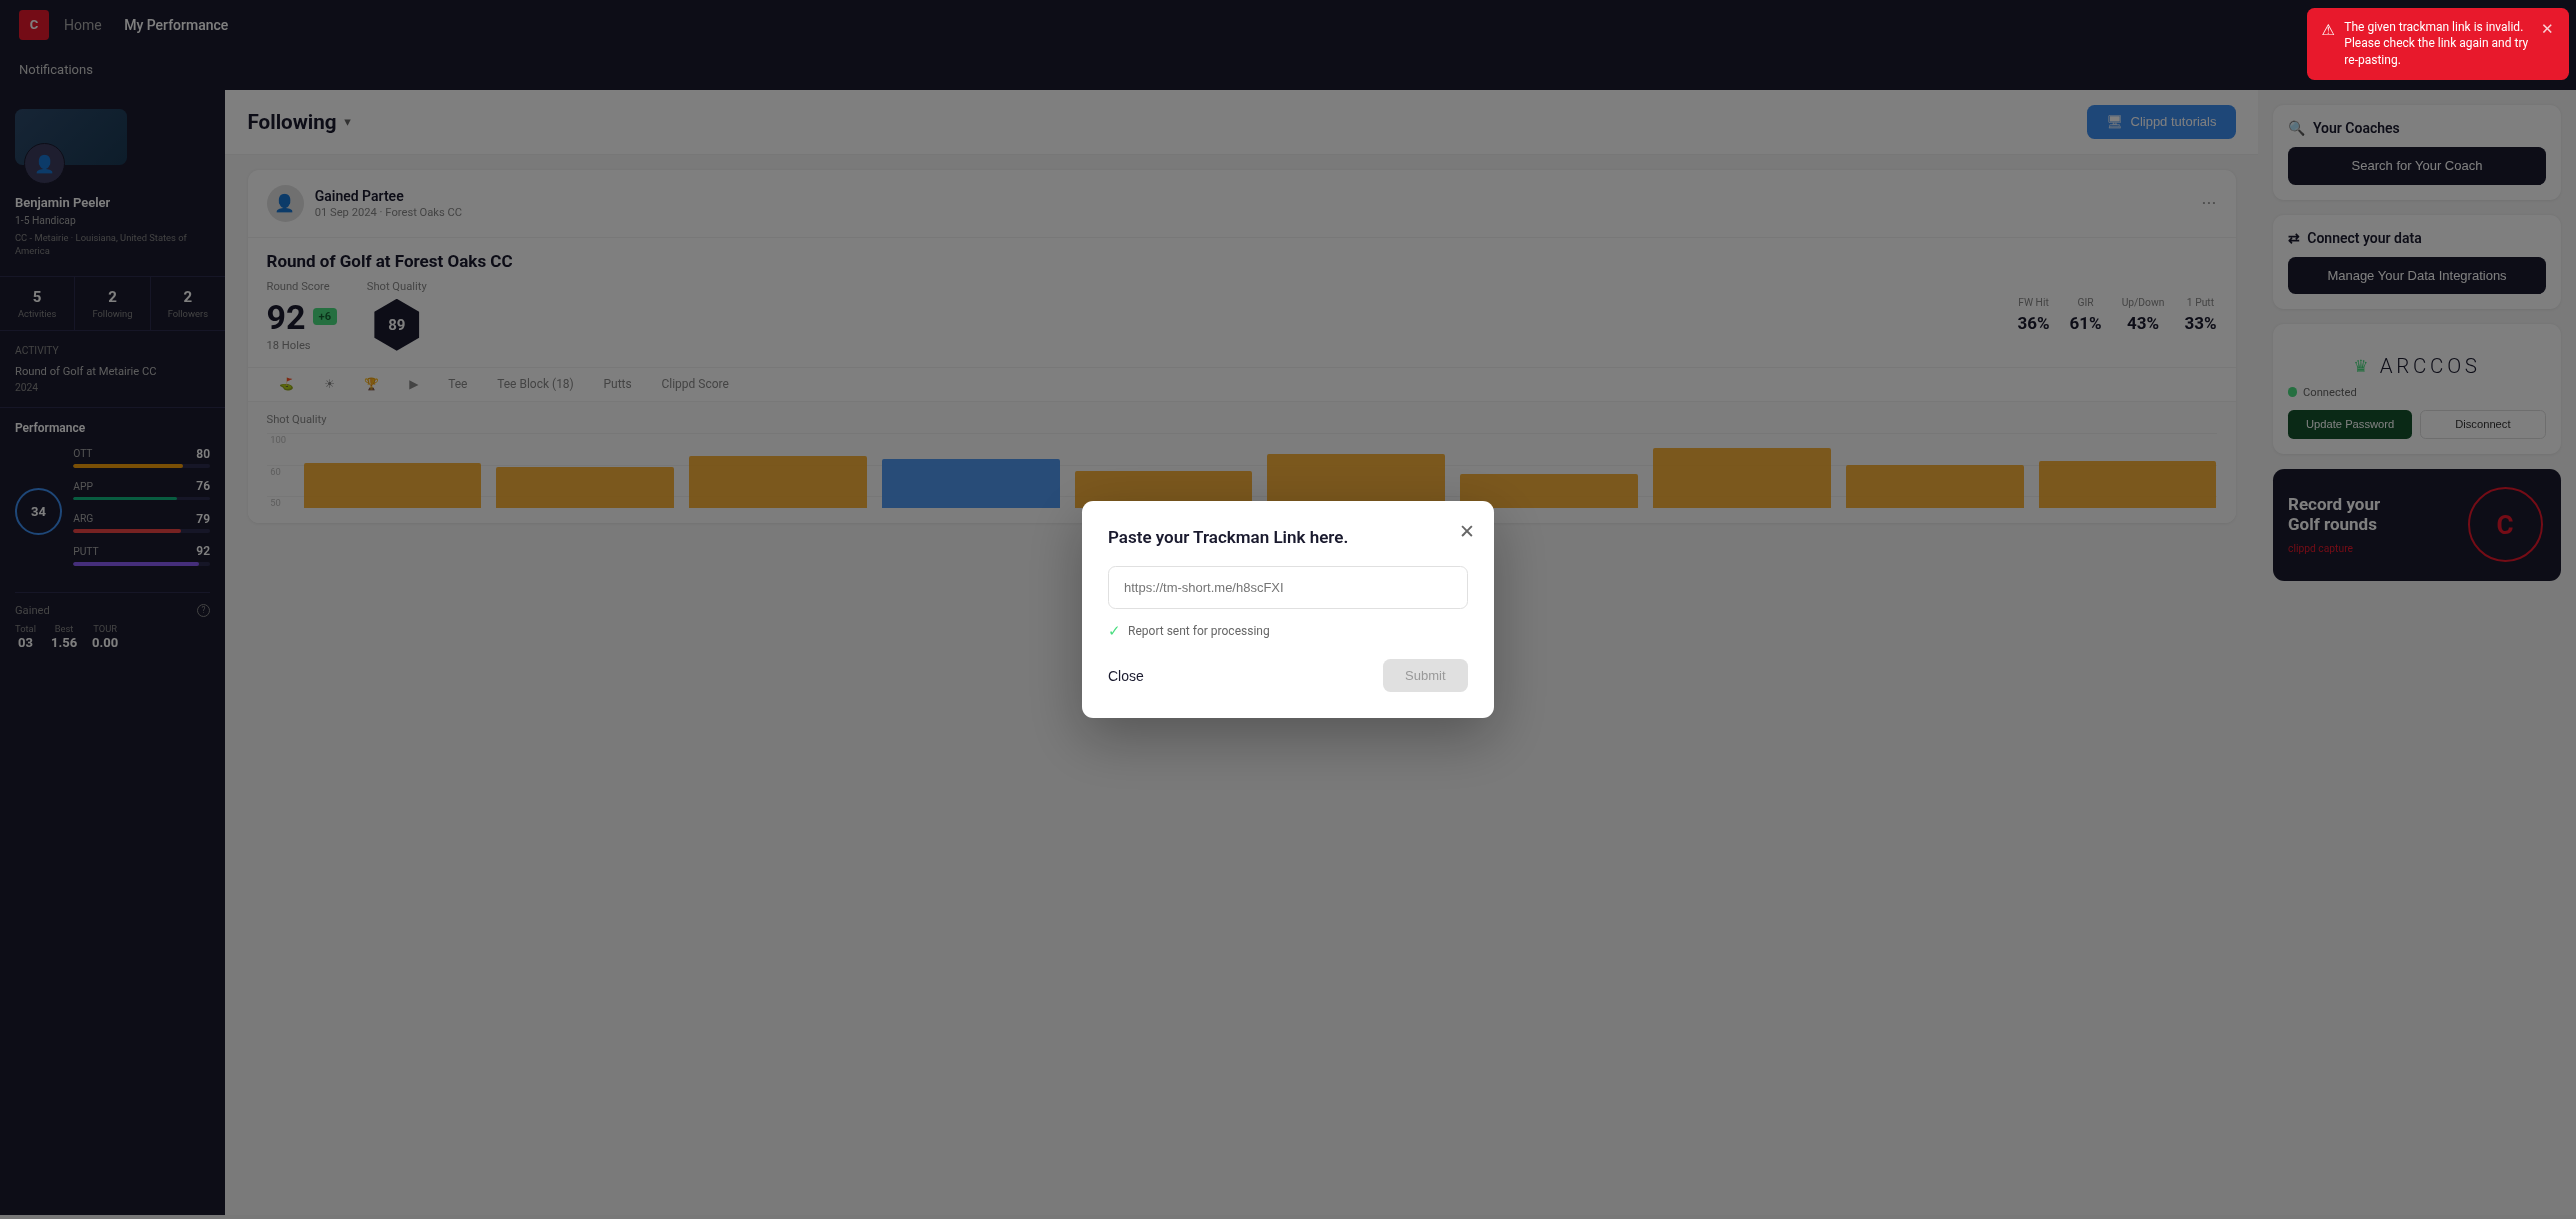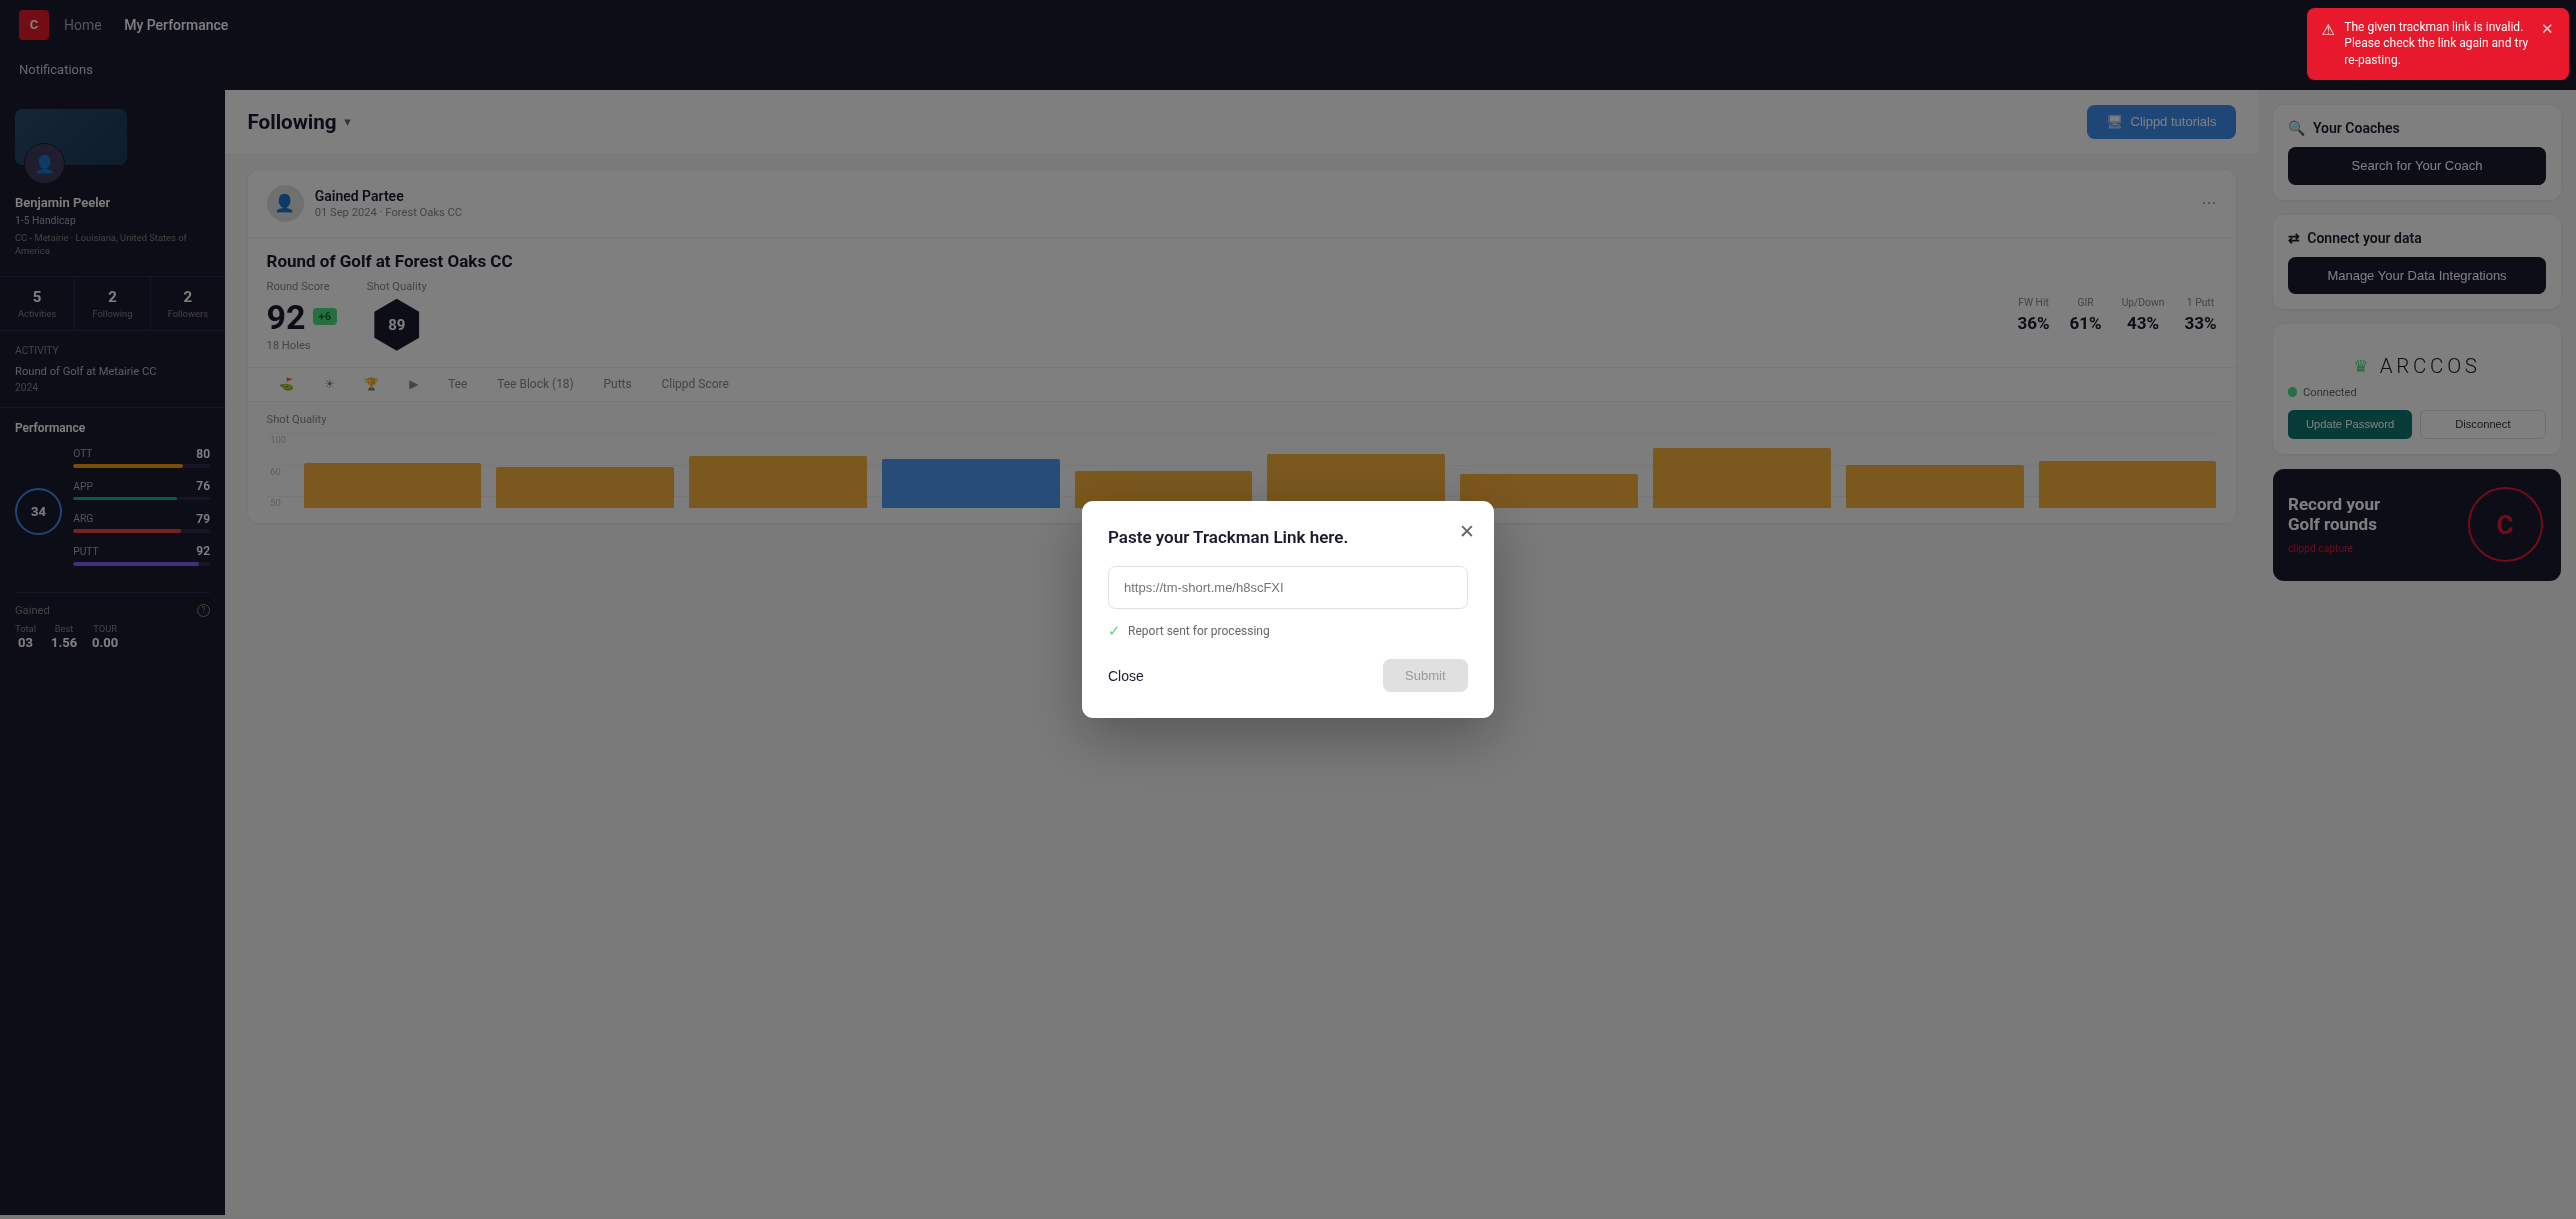--- a/index.html
+++ b/index.html
@@ -148,21 +148,21 @@
       border-radius: 7.5px; font-size: 13px; cursor: pointer; font-weight: 500;
     }
     .connect-data-btn {
       width: 100%; padding: 11.2px; background: #1a1a2e; color: white; border: none;
       border-radius: 7.5px; font-size: 13px; cursor: pointer; font-weight: 500;
     }
     .arccos-logo { text-align: center; padding: 15px 0 7.5px; }
     .arccos-text { font-size: 20.6px; font-weight: 300; letter-spacing: 3.7px; color: #1a1a2e; }
     .arccos-crown { color: #4ade80; font-size: 17px; }
     .arccos-actions { display: flex; gap: 7.5px; margin-top: 11.2px; }
-    .arccos-btn { flex: 1; padding: 7.5px; background: #0f766e; color: white; border: none; border-radius: 5.6px; font-size: 11.2px; cursor: pointer; }
+    .arccos-btn { flex: 1; padding: 7.5px; background: #14532d; color: white; border: none; border-radius: 5.6px; font-size: 11.2px; cursor: pointer; }
     .arccos-disconnect { background: transparent; border: 0.9px solid #ddd; color: #333; }
     .arccos-connected { display: flex; align-items: center; gap: 5.6px; margin-bottom: 7.5px; }
     .connected-dot { width: 9.4px; height: 9.4px; background: #4ade80; border-radius: 50%; }
     .record-card { background: #1a1a2e; border-radius: 11.2px; overflow: hidden; height: 112px; display: flex; align-items: center; justify-content: center; position: relative; padding-left: 24px; }
     .record-text { position: absolute; left: 15px; top: 50%; transform: translateY(-50%); color: white; }
     .record-title { font-size: 17px; font-weight: 700; line-height: 1.2; }
     .record-logo { font-size: 10.3px; color: #e8192c; margin-top: 7.5px; }
 
     
     .modal-overlay {

